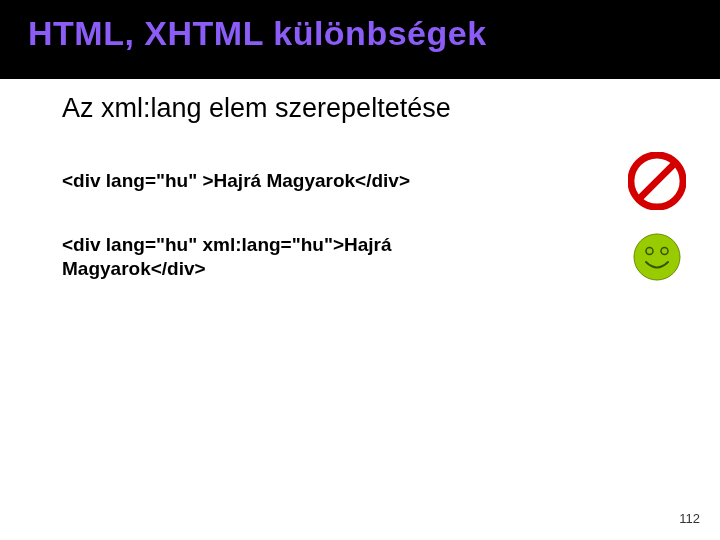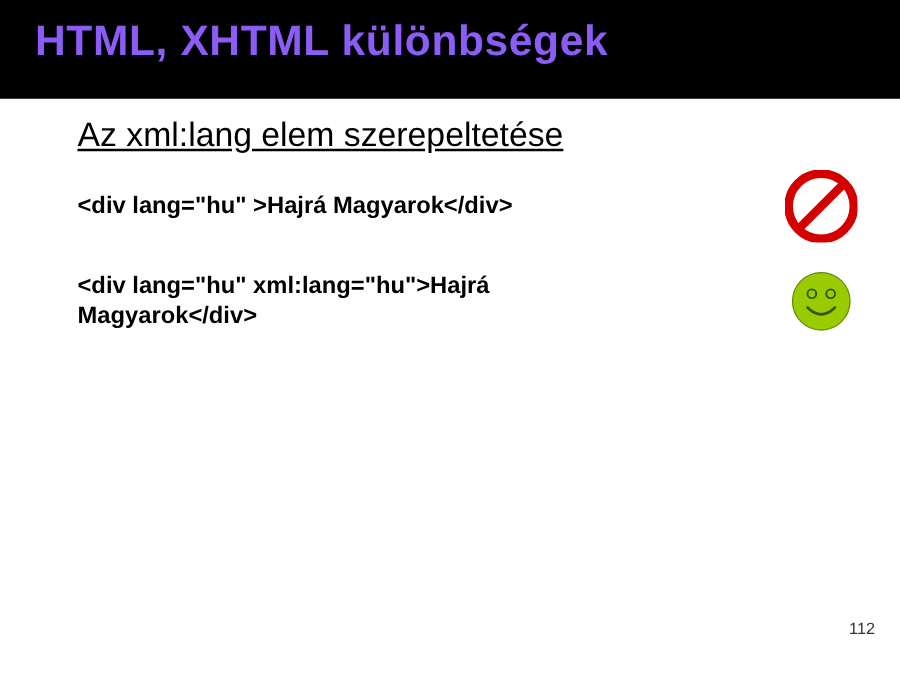--- a/index.html
+++ b/index.html
@@ -22,22 +22,21 @@
     font-family: "Trebuchet MS", Verdana, sans-serif;
     letter-spacing: 0.5px;
   }
   .content {
     padding: 14px 30px 0 62px;
   }
   .subtitle {
     font-family: "Trebuchet MS", Verdana, sans-serif;
     font-size: 27px;
     color: #000000;
-    margin-bottom: 12px;
-    text-decoration: underline;
+    margin-bottom: 28px;
   }
   .row {
     display: flex;
     align-items: center;
     justify-content: space-between;
     margin-bottom: 22px;
   }
   .code {
     font-family: Verdana, Geneva, sans-serif;
     font-size: 19px;
@@ -46,21 +45,21 @@
     max-width: 460px;
     line-height: 1.25;
   }
   .icon-slot {
     width: 66px;
     display: flex;
     justify-content: center;
   }
   .page-num {
     position: absolute;
-    bottom: 30px;
+    bottom: 14px;
     right: 20px;
     font-size: 13px;
     color: #333;
     font-family: Arial, sans-serif;
   }
 </style>
 </head>
 <body>
 
 <div class="title-bar">

